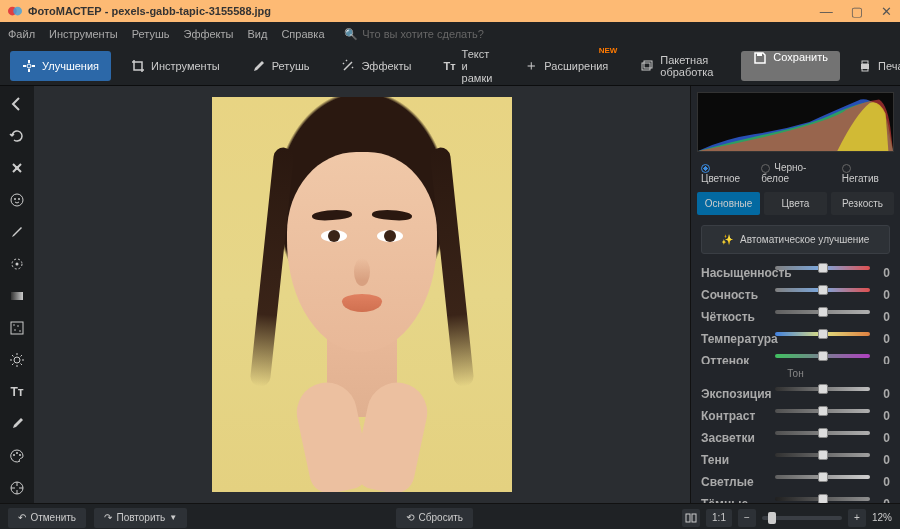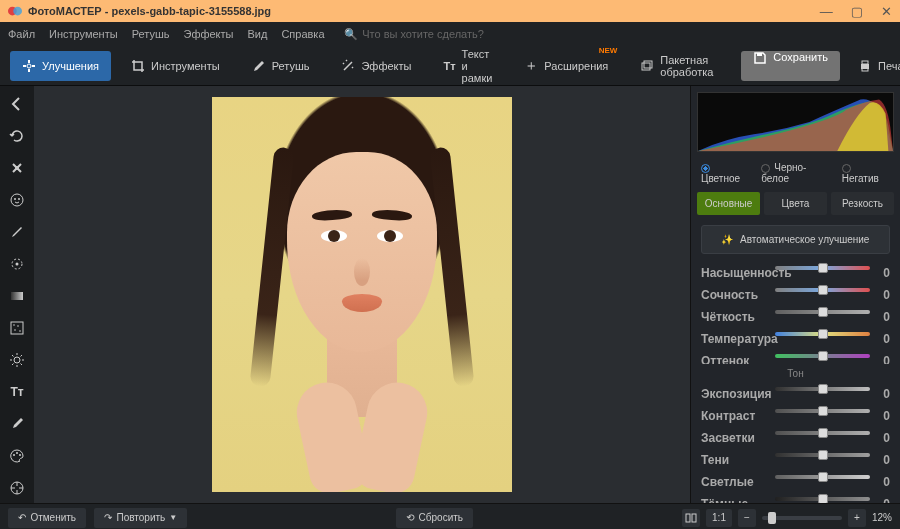--- a/index.html
+++ b/index.html
@@ -23,21 +23,21 @@
 .left-tools .lt { width:20px; height:20px; color:#bbb; cursor:pointer; display:flex; align-items:center; justify-content:center; }
 .canvas-area { flex:1; background:#2a2d31; display:flex; align-items:center; justify-content:center; position:relative; }
 .photo { width:300px; height:395px; background:linear-gradient(180deg,#e8d483 0%, #e6d688 50%, #e4d180 100%); position:relative; overflow:hidden; }
 .right-panel { width:210px; background:#22252a; display:flex; flex-direction:column; border-left:1px solid #111; }
 .histogram { height:70px; margin:6px 6px 4px 6px; background:#0a0a0a; border:1px solid #333; position:relative; overflow:hidden; }
 .mode-row { display:flex; align-items:center; gap:10px; padding:6px 10px; font-size:10px; }
 .radio { width:9px; height:9px; border-radius:50%; border:1px solid #666; display:inline-block; margin-right:4px; vertical-align:middle; }
 .radio.on { border-color:#3b8ce0; background:radial-gradient(#3b8ce0 40%, transparent 45%); }
 .subtabs { display:flex; margin:2px 6px; gap:4px; }
 .subtab { flex:1; text-align:center; padding:6px 0; background:#2a2d31; font-size:10px; cursor:pointer; border-radius:2px; }
-.subtab.active { background:#4d7c0f; }
+.subtab.active { background:#0369a1; }
 .auto-btn { margin:8px 10px; padding:8px; background:#2d3136; border:1px solid #3a3e44; border-radius:3px; text-align:center; font-size:10px; cursor:pointer; display:flex; align-items:center; justify-content:center; gap:6px; }
 .sliders { padding:4px 10px; overflow-y:auto; }
 .slider-row { display:flex; height:22px; font-size:12px;font-weight:bold; }
 .slider-row .label { width:68px; color:#aaa; }
 .slider-row .track { flex:1; height:4px; border-radius:2px; position:relative; margin:0 6px; }
 .slider-row .thumb { position:absolute; left:50%; top:50%; transform:translate(-50%,-50%); width:10px; height:10px; background:#ddd; border-radius:2px; border:1px solid #888; }
 .slider-row .val { width:14px; text-align:right; color:#aaa; }
 .section-label { text-align:center; color:#888; font-size:10px; margin:4px 0; }
 .bottombar { height:28px; background:#1f2225; display:flex; align-items:center; padding:0 8px; gap:8px; border-top:1px solid #111; }
 .btn-bottom { height:20px; padding:0 10px; background:#2d3136; border-radius:2px; font-size:10px; color:#ccc; display:flex; align-items:center; gap:4px; cursor:pointer; }

